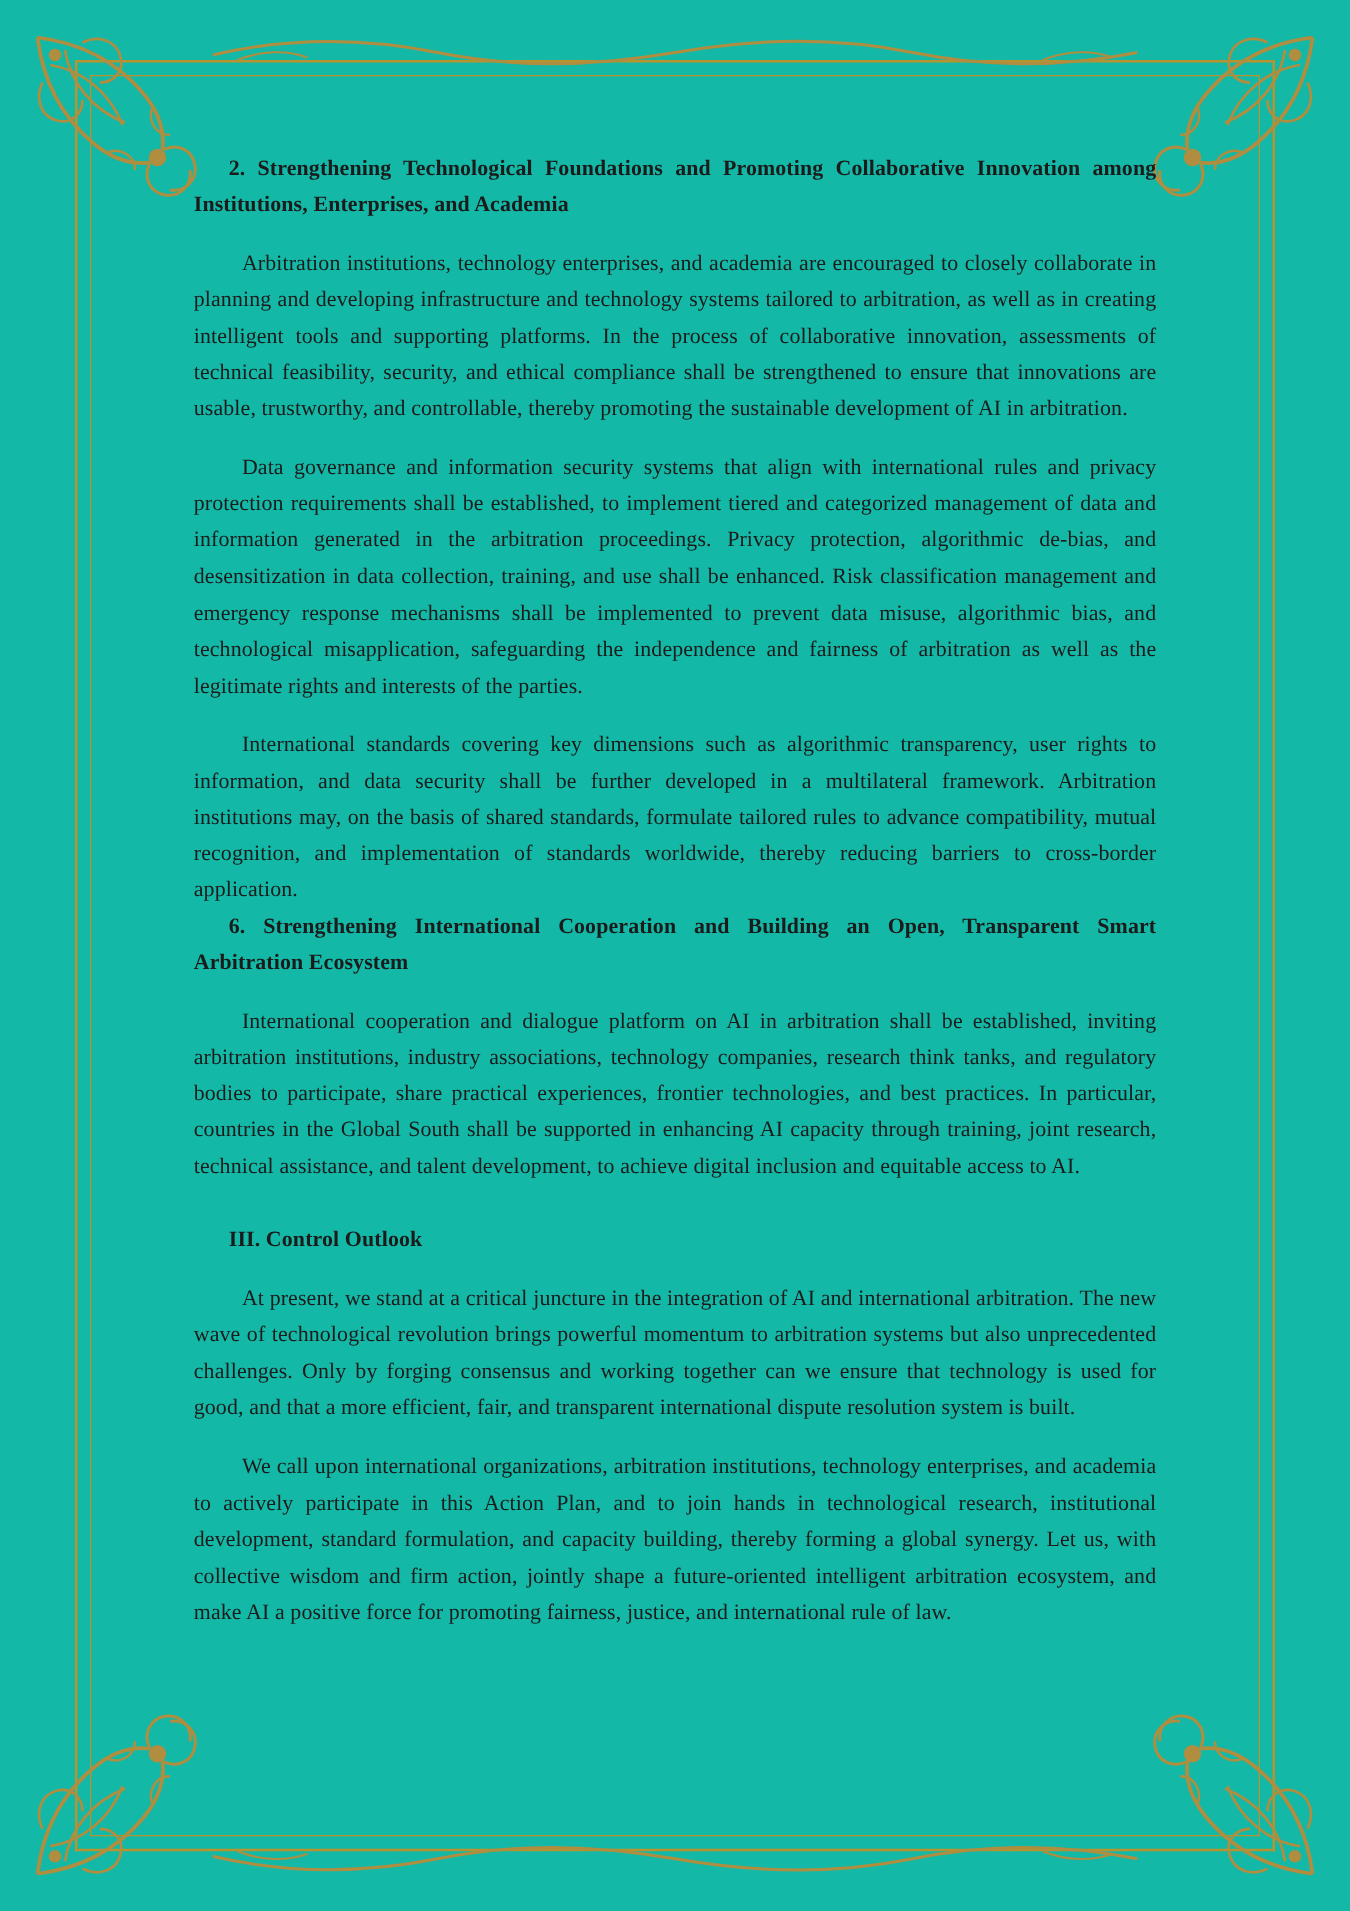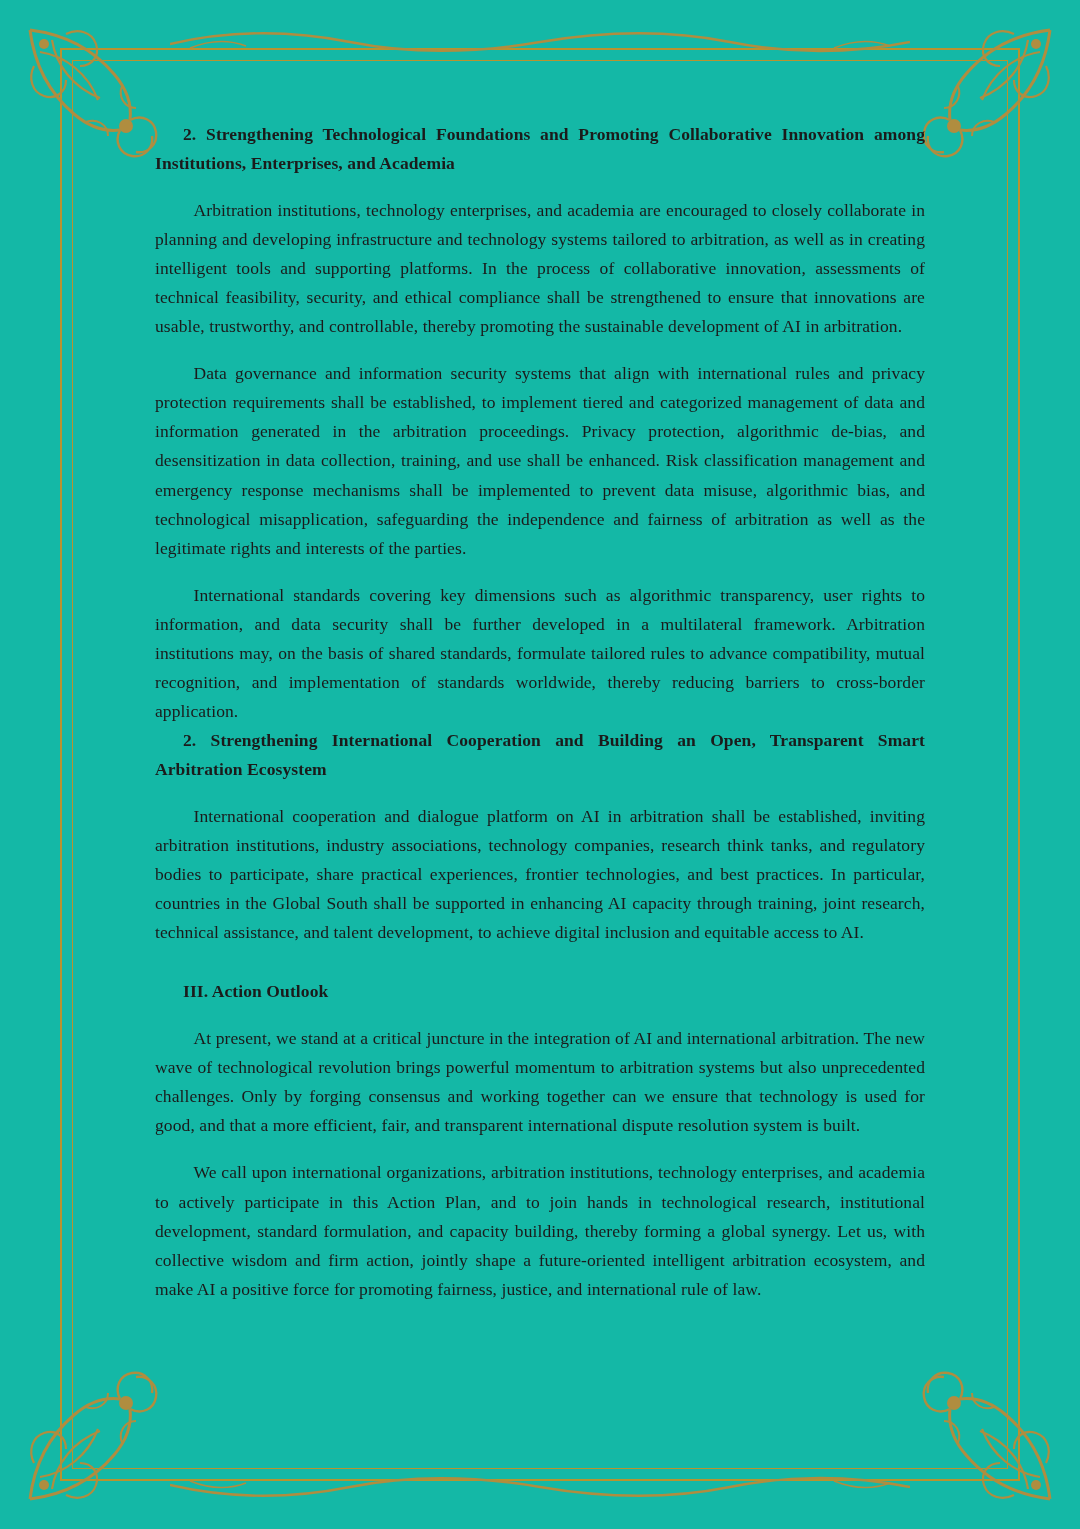--- a/index.html
+++ b/index.html
@@ -173,21 +173,21 @@
   </div>
 
   <div class="content">
     <p class="heading">2. Strengthening Technological Foundations and Promoting Collaborative Innovation among Institutions, Enterprises, and Academia</p>
     <p class="body">Arbitration institutions, technology enterprises, and academia are encouraged to closely collaborate in planning and developing infrastructure and technology systems tailored to arbitration, as well as in creating intelligent tools and supporting platforms. In the process of collaborative innovation, assessments of technical feasibility, security, and ethical compliance shall be strengthened to ensure that innovations are usable, trustworthy, and controllable, thereby promoting the sustainable development of AI in arbitration.</p>
 
     <p class="body">Data governance and information security systems that align with international rules and privacy protection requirements shall be established, to implement tiered and categorized management of data and information generated in the arbitration proceedings. Privacy protection, algorithmic de-bias, and desensitization in data collection, training, and use shall be enhanced. Risk classification management and emergency response mechanisms shall be implemented to prevent data misuse, algorithmic bias, and technological misapplication, safeguarding the independence and fairness of arbitration as well as the legitimate rights and interests of the parties.</p>
 
     <p class="body">International standards covering key dimensions such as algorithmic transparency, user rights to information, and data security shall be further developed in a multilateral framework. Arbitration institutions may, on the basis of shared standards, formulate tailored rules to advance compatibility, mutual recognition, and implementation of standards worldwide, thereby reducing barriers to cross-border application.</p>
 
-    <p class="heading">2. Strengthening International Cooperation and Building an Open, Transparent Smart Arbitration Ecosystem</p>
+    <p class="heading">6. Strengthening International Cooperation and Building an Open, Transparent Smart Arbitration Ecosystem</p>
     <p class="body">International cooperation and dialogue platform on AI in arbitration shall be established, inviting arbitration institutions, industry associations, technology companies, research think tanks, and regulatory bodies to participate, share practical experiences, frontier technologies, and best practices. In particular, countries in the Global South shall be supported in enhancing AI capacity through training, joint research, technical assistance, and talent development, to achieve digital inclusion and equitable access to AI.</p>
 
-    <p class="section">III. Action Outlook</p>
+    <p class="section">III. Control Outlook</p>
     <p class="body">At present, we stand at a critical juncture in the integration of AI and international arbitration. The new wave of technological revolution brings powerful momentum to arbitration systems but also unprecedented challenges. Only by forging consensus and working together can we ensure that technology is used for good, and that a more efficient, fair, and transparent international dispute resolution system is built.</p>
     <p class="body">We call upon international organizations, arbitration institutions, technology enterprises, and academia to actively participate in this Action Plan, and to join hands in technological research, institutional development, standard formulation, and capacity building, thereby forming a global synergy. Let us, with collective wisdom and firm action, jointly shape a future-oriented intelligent arbitration ecosystem, and make AI a positive force for promoting fairness, justice, and international rule of law.</p>
   </div>
 
 </div>
 
 </body></html>

